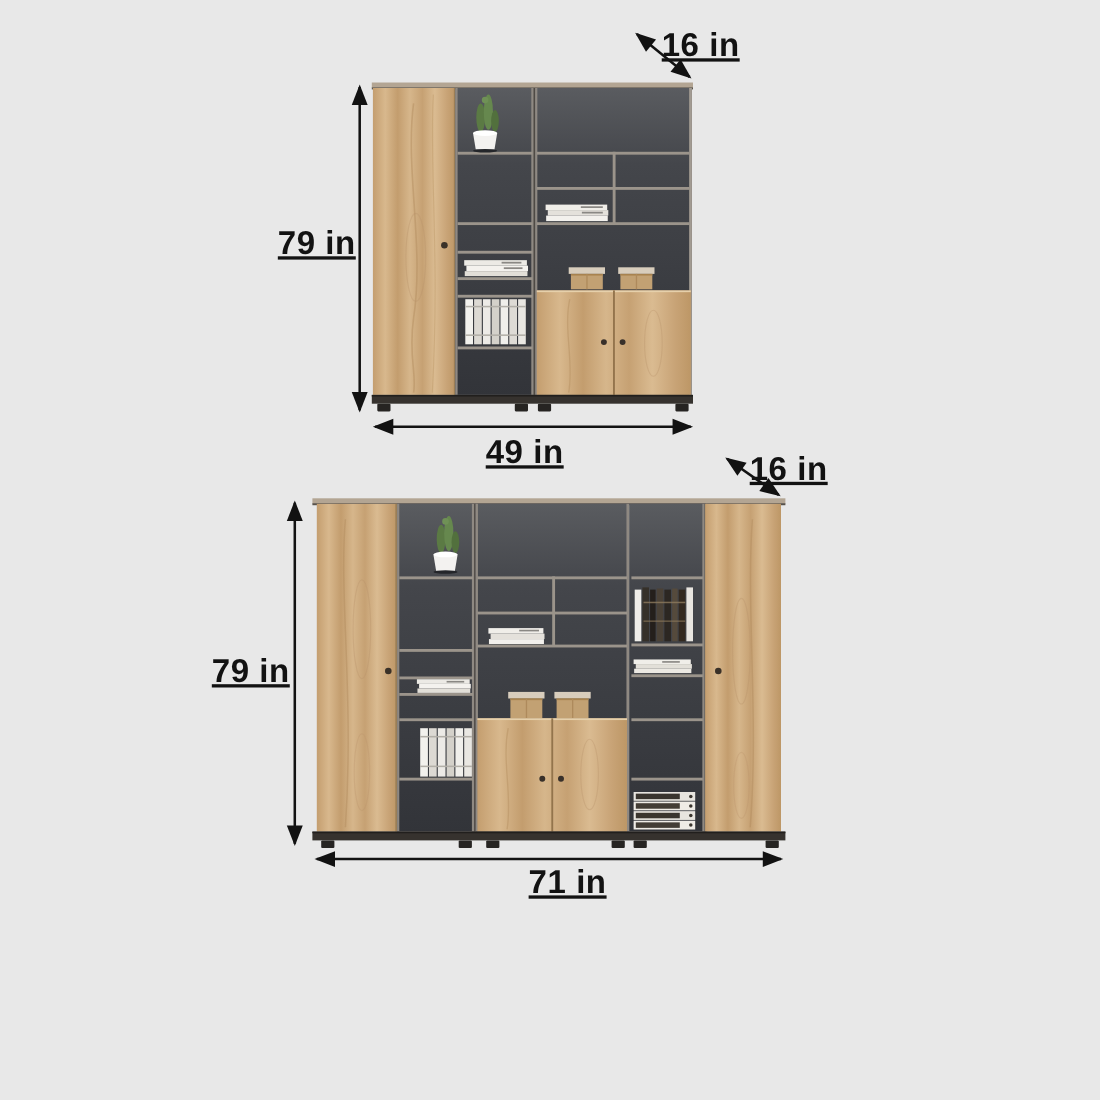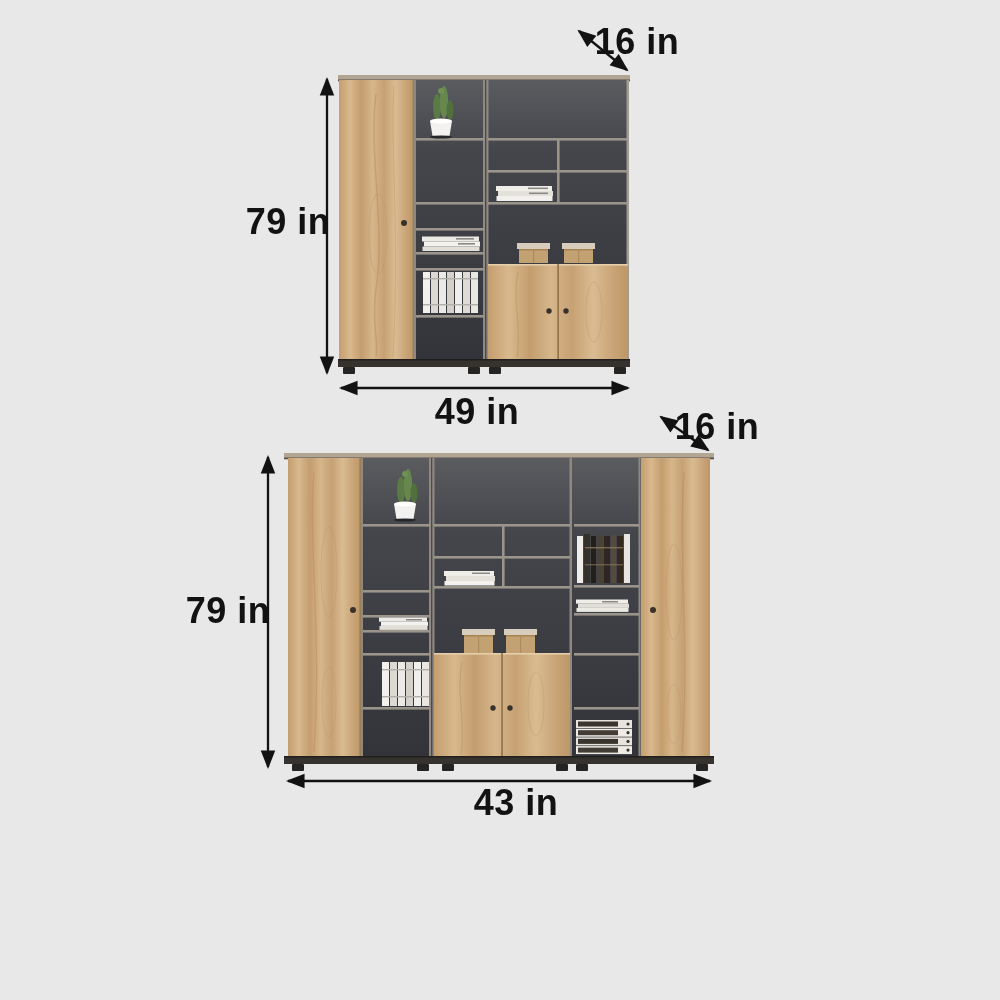--- a/index.html
+++ b/index.html
@@ -9,25 +9,26 @@
     font-family:"Liberation Sans", sans-serif;
     position:relative;
     overflow:hidden;
   }
   #canvas{position:absolute;inset:0;width:1000px;height:1000px;}
   .abs{position:absolute;}
   .dim-label{
     position:absolute;
     transform:translate(-50%,-50%);
     font-weight:700;
-    font-size:36px;
+    font-size:30px;
     letter-spacing:.5px;
     color:#121212;
     white-space:nowrap;
     line-height:1;
+    text-decoration:underline;
   }
   svg{display:block;overflow:visible;}
   .arrow line{stroke:#121212;stroke-width:2.3;}
   .arrow .head{fill:#121212;}
 </style>
 </head>
 <body>
 
 <div id="canvas">
 
@@ -383,16 +384,16 @@
       <defs>
           <marker id="mF" viewBox="0 0 10 8" refX="8.5" refY="4" markerWidth="9" markerHeight="7.2" orient="auto-start-reverse">
             <path class="head" d="M0.5,0.5 L9.5,4 L0.5,7.5 z" fill="#121212"></path>
           </marker>
         </defs>
       <line x1="9" y1="9" x2="431" y2="9" marker-start="url(#mF)" marker-end="url(#mF)"></line>
     </svg>
 
     <div class="dim-label" style="left:717px;top:427px">16 in</div>
     <div class="dim-label" style="left:228px;top:611px">79 in</div>
-    <div class="dim-label" style="left:516px;top:803px">43 in</div>
+    <div class="dim-label" style="left:516px;top:803px">71 in</div>
   </section>
 
 </div>
 
 </body></html>

